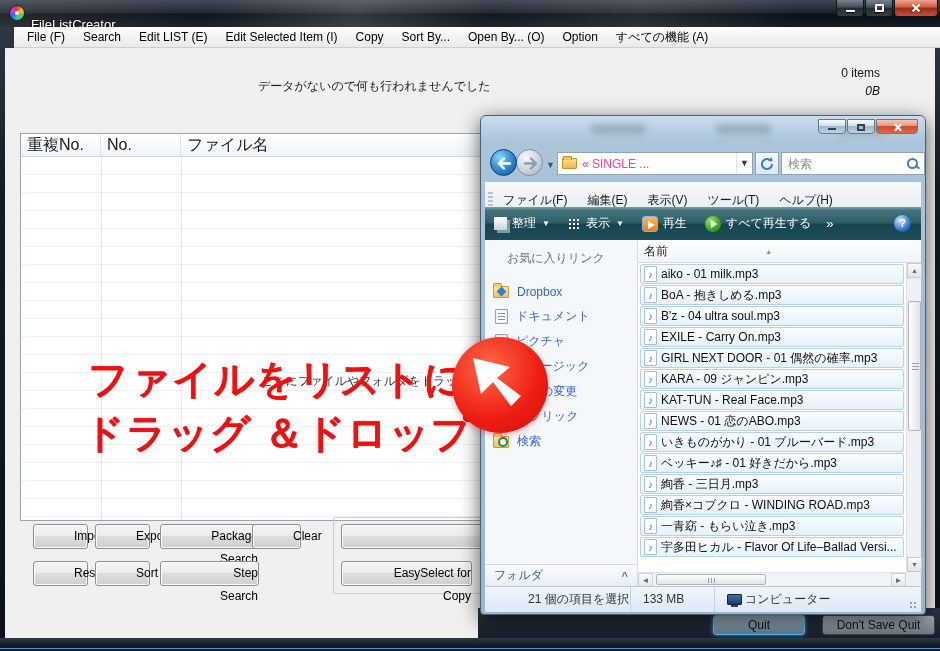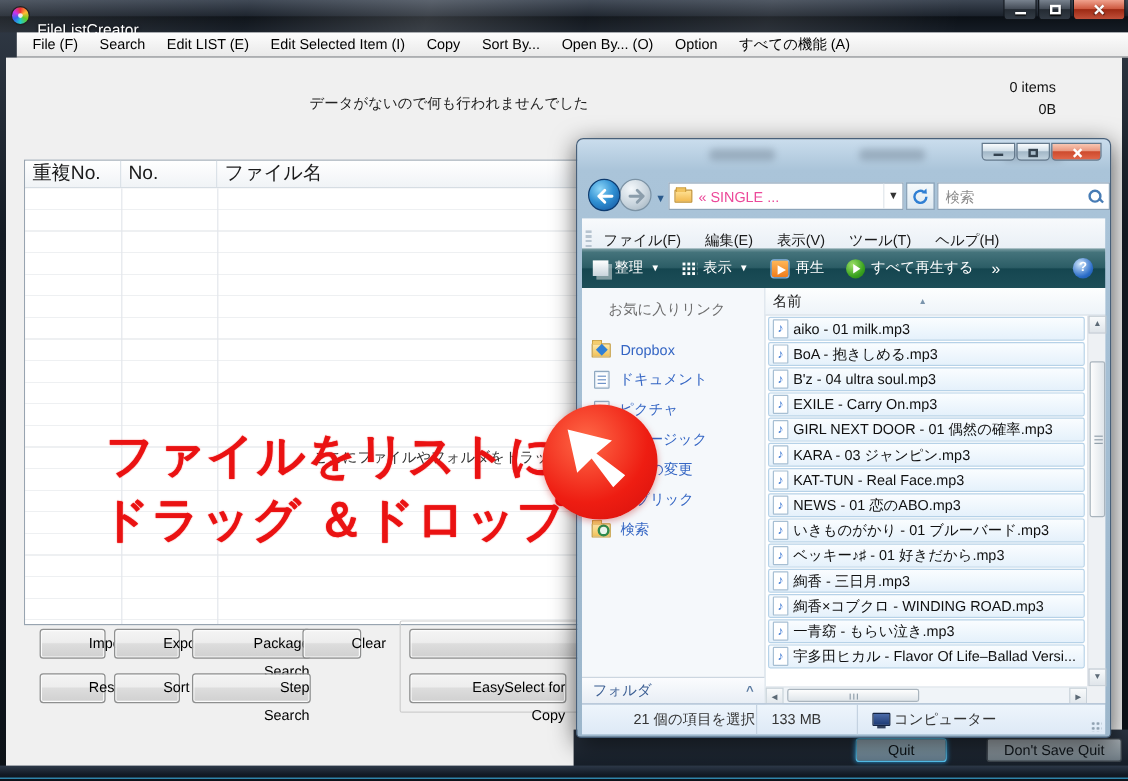--- a/index.html
+++ b/index.html
@@ -28,21 +28,21 @@
   .glyph-x::before{ transform:rotate(45deg);} .glyph-x::after{ transform:rotate(-45deg); }
 
   .mw-menubar{ position:absolute; left:14px; top:27px; width:930px; height:21px; display:flex; align-items:center;
     background:linear-gradient(180deg,#fdfdfd,#e9e9e9); border-bottom:1px solid #cfcfcf; font-size:12px; color:#000; padding-left:4px; }
   .mw-menubar .mi{ padding:0 9px; line-height:20px; }
 
   .client{ position:absolute; left:5px; top:48px; width:930px; height:592px; background:#f0f0f0; }
 
   .status-msg{ position:absolute; left:253px; top:30px; font-size:12px; color:#222; }
   .items-count,.items-size{ position:absolute; right:55px; font-size:12px; color:#111; text-align:right; }
-  .items-count{ top:18px; } .items-size{ top:36px; }
+  .items-count{ top:18px; } .items-size{ top:36px;font-style:italic; }
 
   .list-ctl{ position:absolute; left:15px; top:85px; width:795px; height:388px; background:#fff; border:1px solid #98a4b0; }
   .lc-header{ display:flex; height:23px; background:linear-gradient(180deg,#ffffff,#f0f3f6); border-bottom:1px solid #ccd5dd; font-size:16px; color:#1a1a1a; }
   .lc-header .hc{ line-height:22px; padding-left:6px; border-right:1px solid #dbe2e8; }
   .hc1{ width:80px; } .hc2{ width:80px; } .hc3{ flex:1; border-right:none !important; }
   .lc-body{ position:absolute; left:0; top:23px; right:0; bottom:0;
     background:repeating-linear-gradient(180deg,#ffffff 0 17px,#eef0f2 17px 18px); }
   .lc-v1,.lc-v2{ position:absolute; top:0; bottom:0; width:1px; background:#e3e7eb; }
   .lc-v1{ left:80px; } .lc-v2{ left:160px; }
   .drag-hint{ position:absolute; left:240px; top:216px; font-size:12px; color:#333; white-space:nowrap; }
@@ -51,21 +51,21 @@
     background:linear-gradient(180deg,#f4f4f4 0%,#ededed 45%,#dddddd 50%,#d0d0d0 100%); line-height:23px; box-shadow:inset 0 0 0 1px #fbfbfb;padding-left:40px; }
   .b-import{ left:28px; top:476px; width:55px; } .b-export{ left:90px; top:476px; width:55px; }
   .b-pkg{ left:155px; top:476px; width:99px; } .b-clear{ left:247px; top:476px; width:49px; }
   .b-restore{ left:28px; top:513px; width:55px; } .b-sort{ left:90px; top:513px; width:55px; }
   .b-step{ left:155px; top:513px; width:99px; }
   .groupbox{ position:absolute; left:328px; top:469px; width:235px; height:77px; border:1px solid #cdcdcd; border-radius:2px; }
   .b-red{ left:336px; top:476px; width:218px; } .b-easy{ left:336px; top:513px; width:131px; }
 
   .dark-panel{ position:absolute; left:478px; top:608px; width:462px; height:34px;
     background:linear-gradient(180deg,#2b3542,#141c26); }
-  .b-quit{ position:absolute; left:713px; top:615px; width:76px; height:20px; z-index:3;
+  .b-quit{ position:absolute; left:713px; top:615px; width:92px; height:20px; z-index:3;
     border:1px solid #54c2ee; border-radius:3px; background:linear-gradient(180deg,#9db2bf 0%,#7e97a4 50%,#62798a 100%);
     font-size:12px; color:#0c1216; text-align:center; line-height:18px; box-shadow:0 0 4px #2c98d8; }
   .b-dsq{ position:absolute; left:822px; top:615px; width:113px; height:20px; z-index:3;
     border:1px solid #3c444c; border-radius:3px; background:linear-gradient(180deg,#a8b0b6 0%,#8b969d 50%,#6e7a83 100%);
     font-size:12px; color:#10161b; text-align:center; line-height:18px; }
   .bottom-bar{ position:absolute; left:0; top:638px; width:940px; height:13px; z-index:2;
     background:linear-gradient(180deg,#2e3a4a 0%,#131b26 55%,#0b1118 100%); }
   .bottom-bar::after{ content:""; position:absolute; left:0; bottom:2px; width:100%; height:1px; background:#3fb9ec; opacity:.85; }
 
   
@@ -384,21 +384,21 @@
           <div class="frow">
               <span class="ic-note">♪</span>
               <span>EXILE - Carry On.mp3</span>
             </div>
           <div class="frow">
               <span class="ic-note">♪</span>
               <span>GIRL NEXT DOOR - 01 偶然の確率.mp3</span>
             </div>
           <div class="frow">
               <span class="ic-note">♪</span>
-              <span>KARA - 03 ジャンピン.mp3</span>
+              <span>KARA - 09 ジャンピン.mp3</span>
             </div>
           <div class="frow">
               <span class="ic-note">♪</span>
               <span>KAT-TUN - Real Face.mp3</span>
             </div>
           <div class="frow">
               <span class="ic-note">♪</span>
               <span>NEWS - 01 恋のABO.mp3</span>
             </div>
           <div class="frow">

